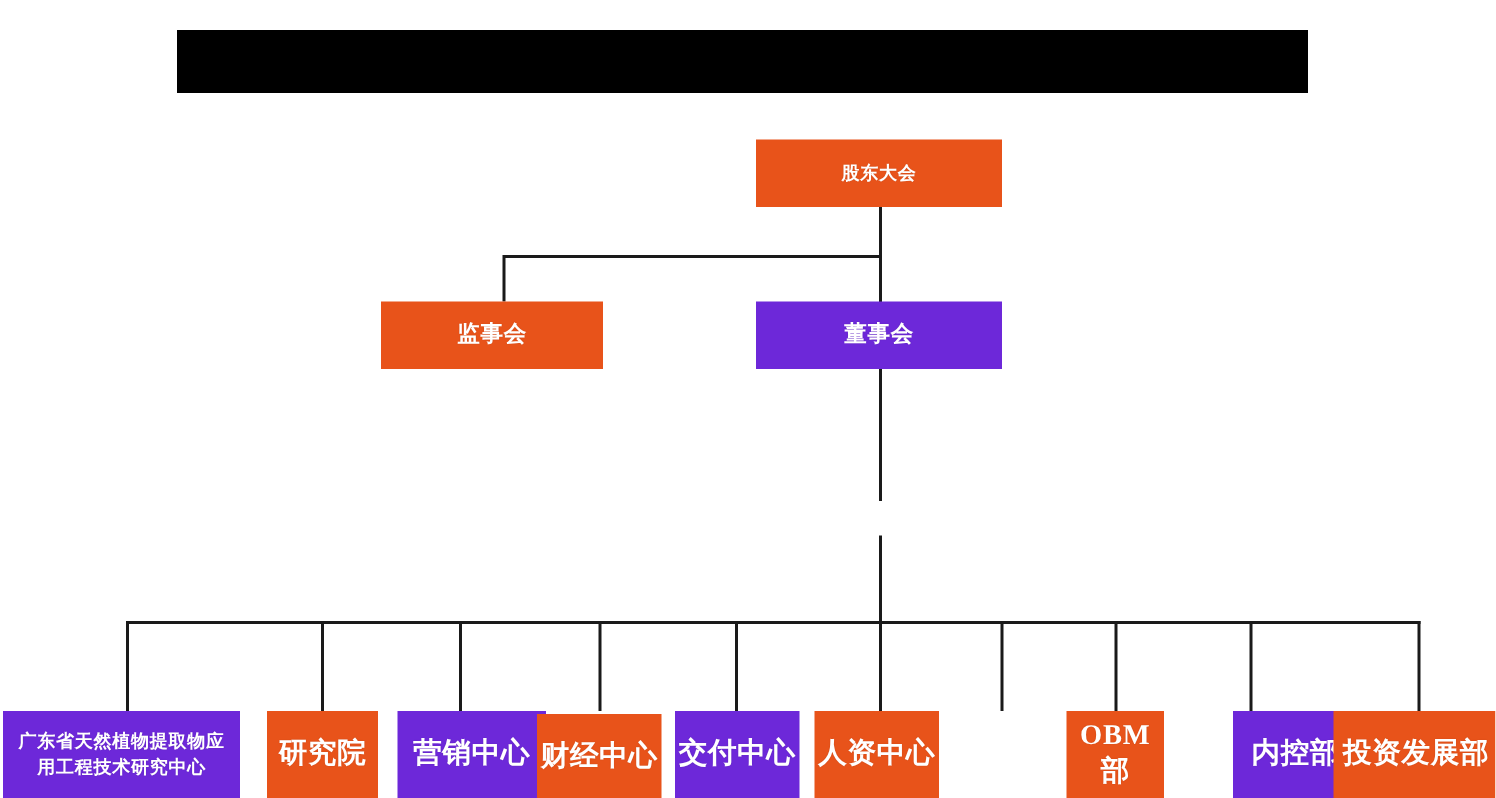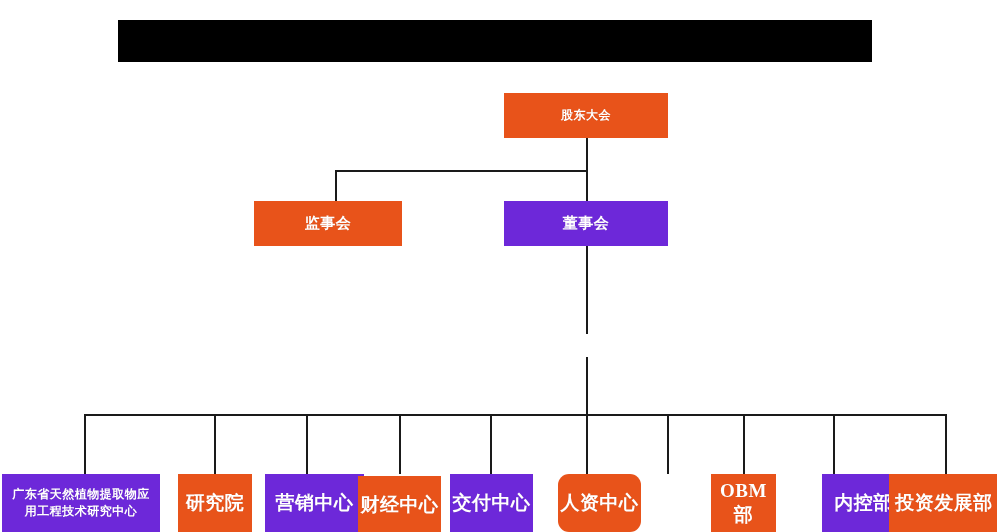--- a/index.html
+++ b/index.html
@@ -105,21 +105,21 @@
   </div>
   <div class="node light node-l4" style="left:265px; top:474px; width:99px; height:58px;">
     <span>营销中心</span>
   </div>
   <div class="node dark node-l4" style="left:358px; top:476px; width:83px; height:58px;">
     <span>财经中心</span>
   </div>
   <div class="node light node-l4" style="left:450px; top:474px; width:83px; height:58px;">
     <span>交付中心</span>
   </div>
-  <div class="node dark node-l4" style="left:558px; top:474px; width:83px; height:58px;border-radius:11px;">
+  <div class="node dark node-l4" style="left:543px; top:474px; width:83px; height:58px;">
     <span>人资中心</span>
   </div>
   <div class="node dark node-l4" style="left:711px; top:474px; width:65px; height:58px;text-align:center;">
     <span>OBM部</span>
   </div>
   <div class="node light node-l4" style="left:822px; top:474px; width:83px; height:58px;">
     <span>内控部</span>
   </div>
   <div class="node dark node-l4" style="left:889px; top:474px; width:110px; height:58px;">
     <span>投资发展部</span>

